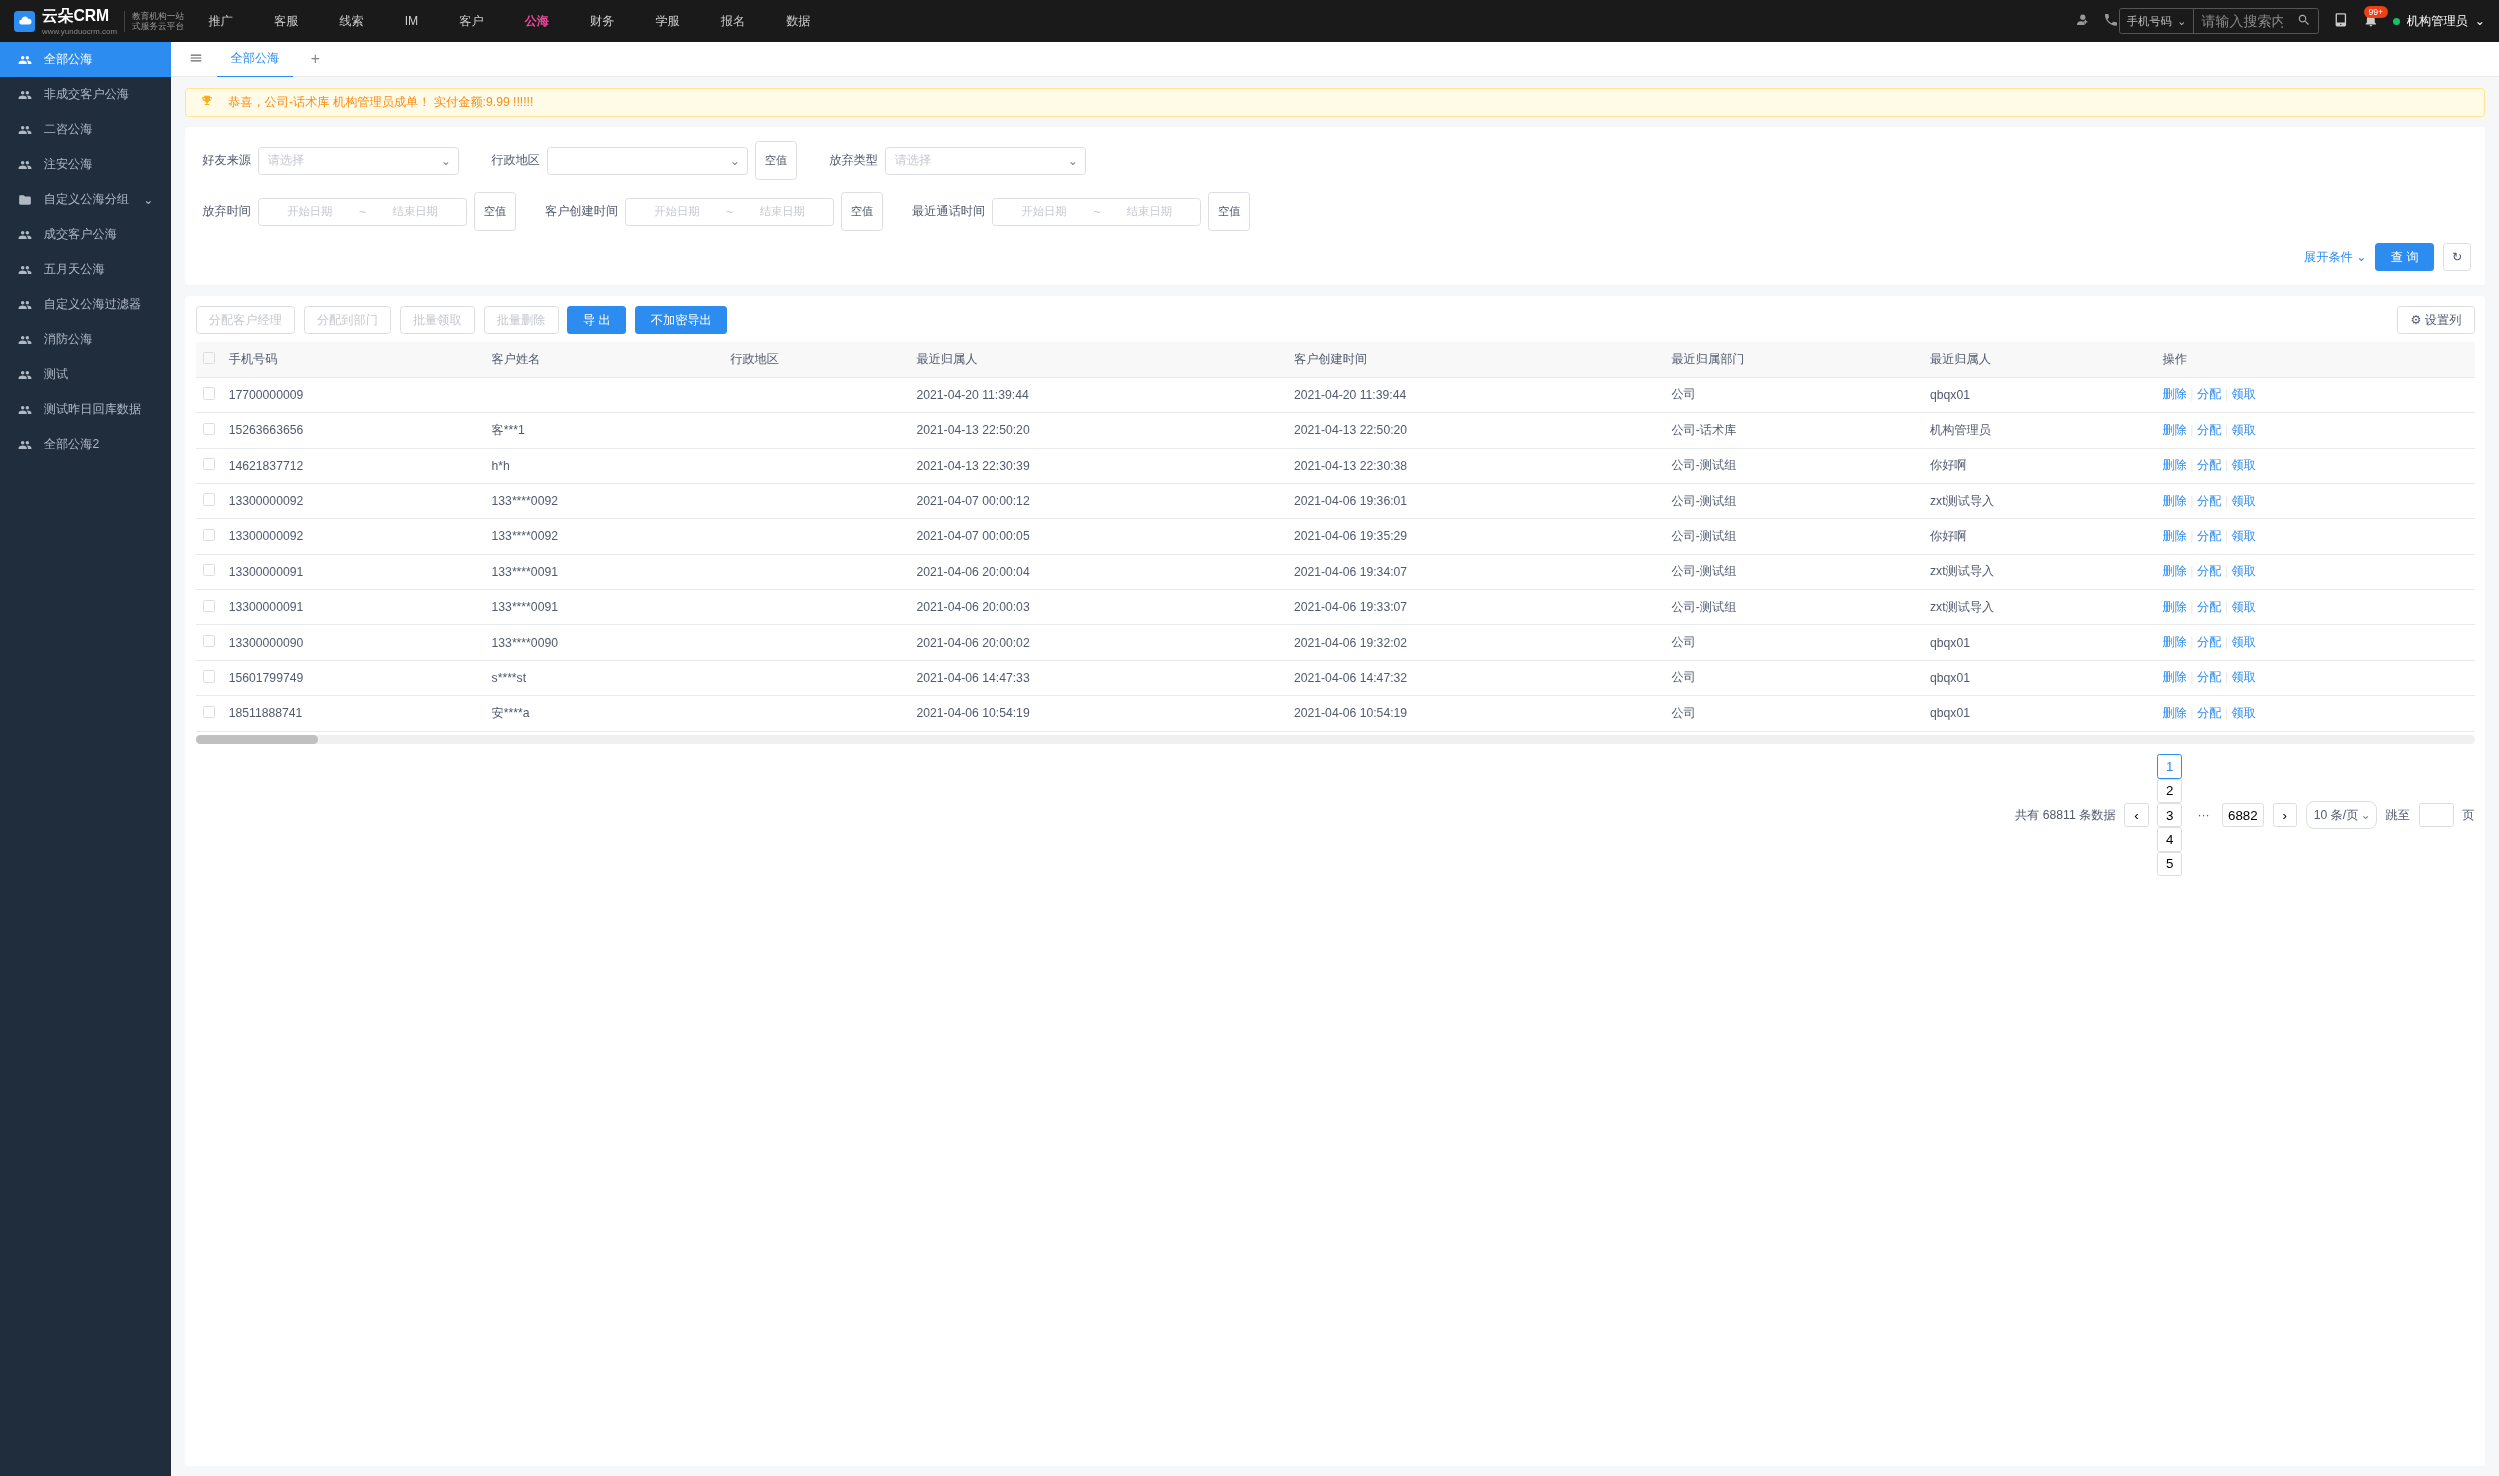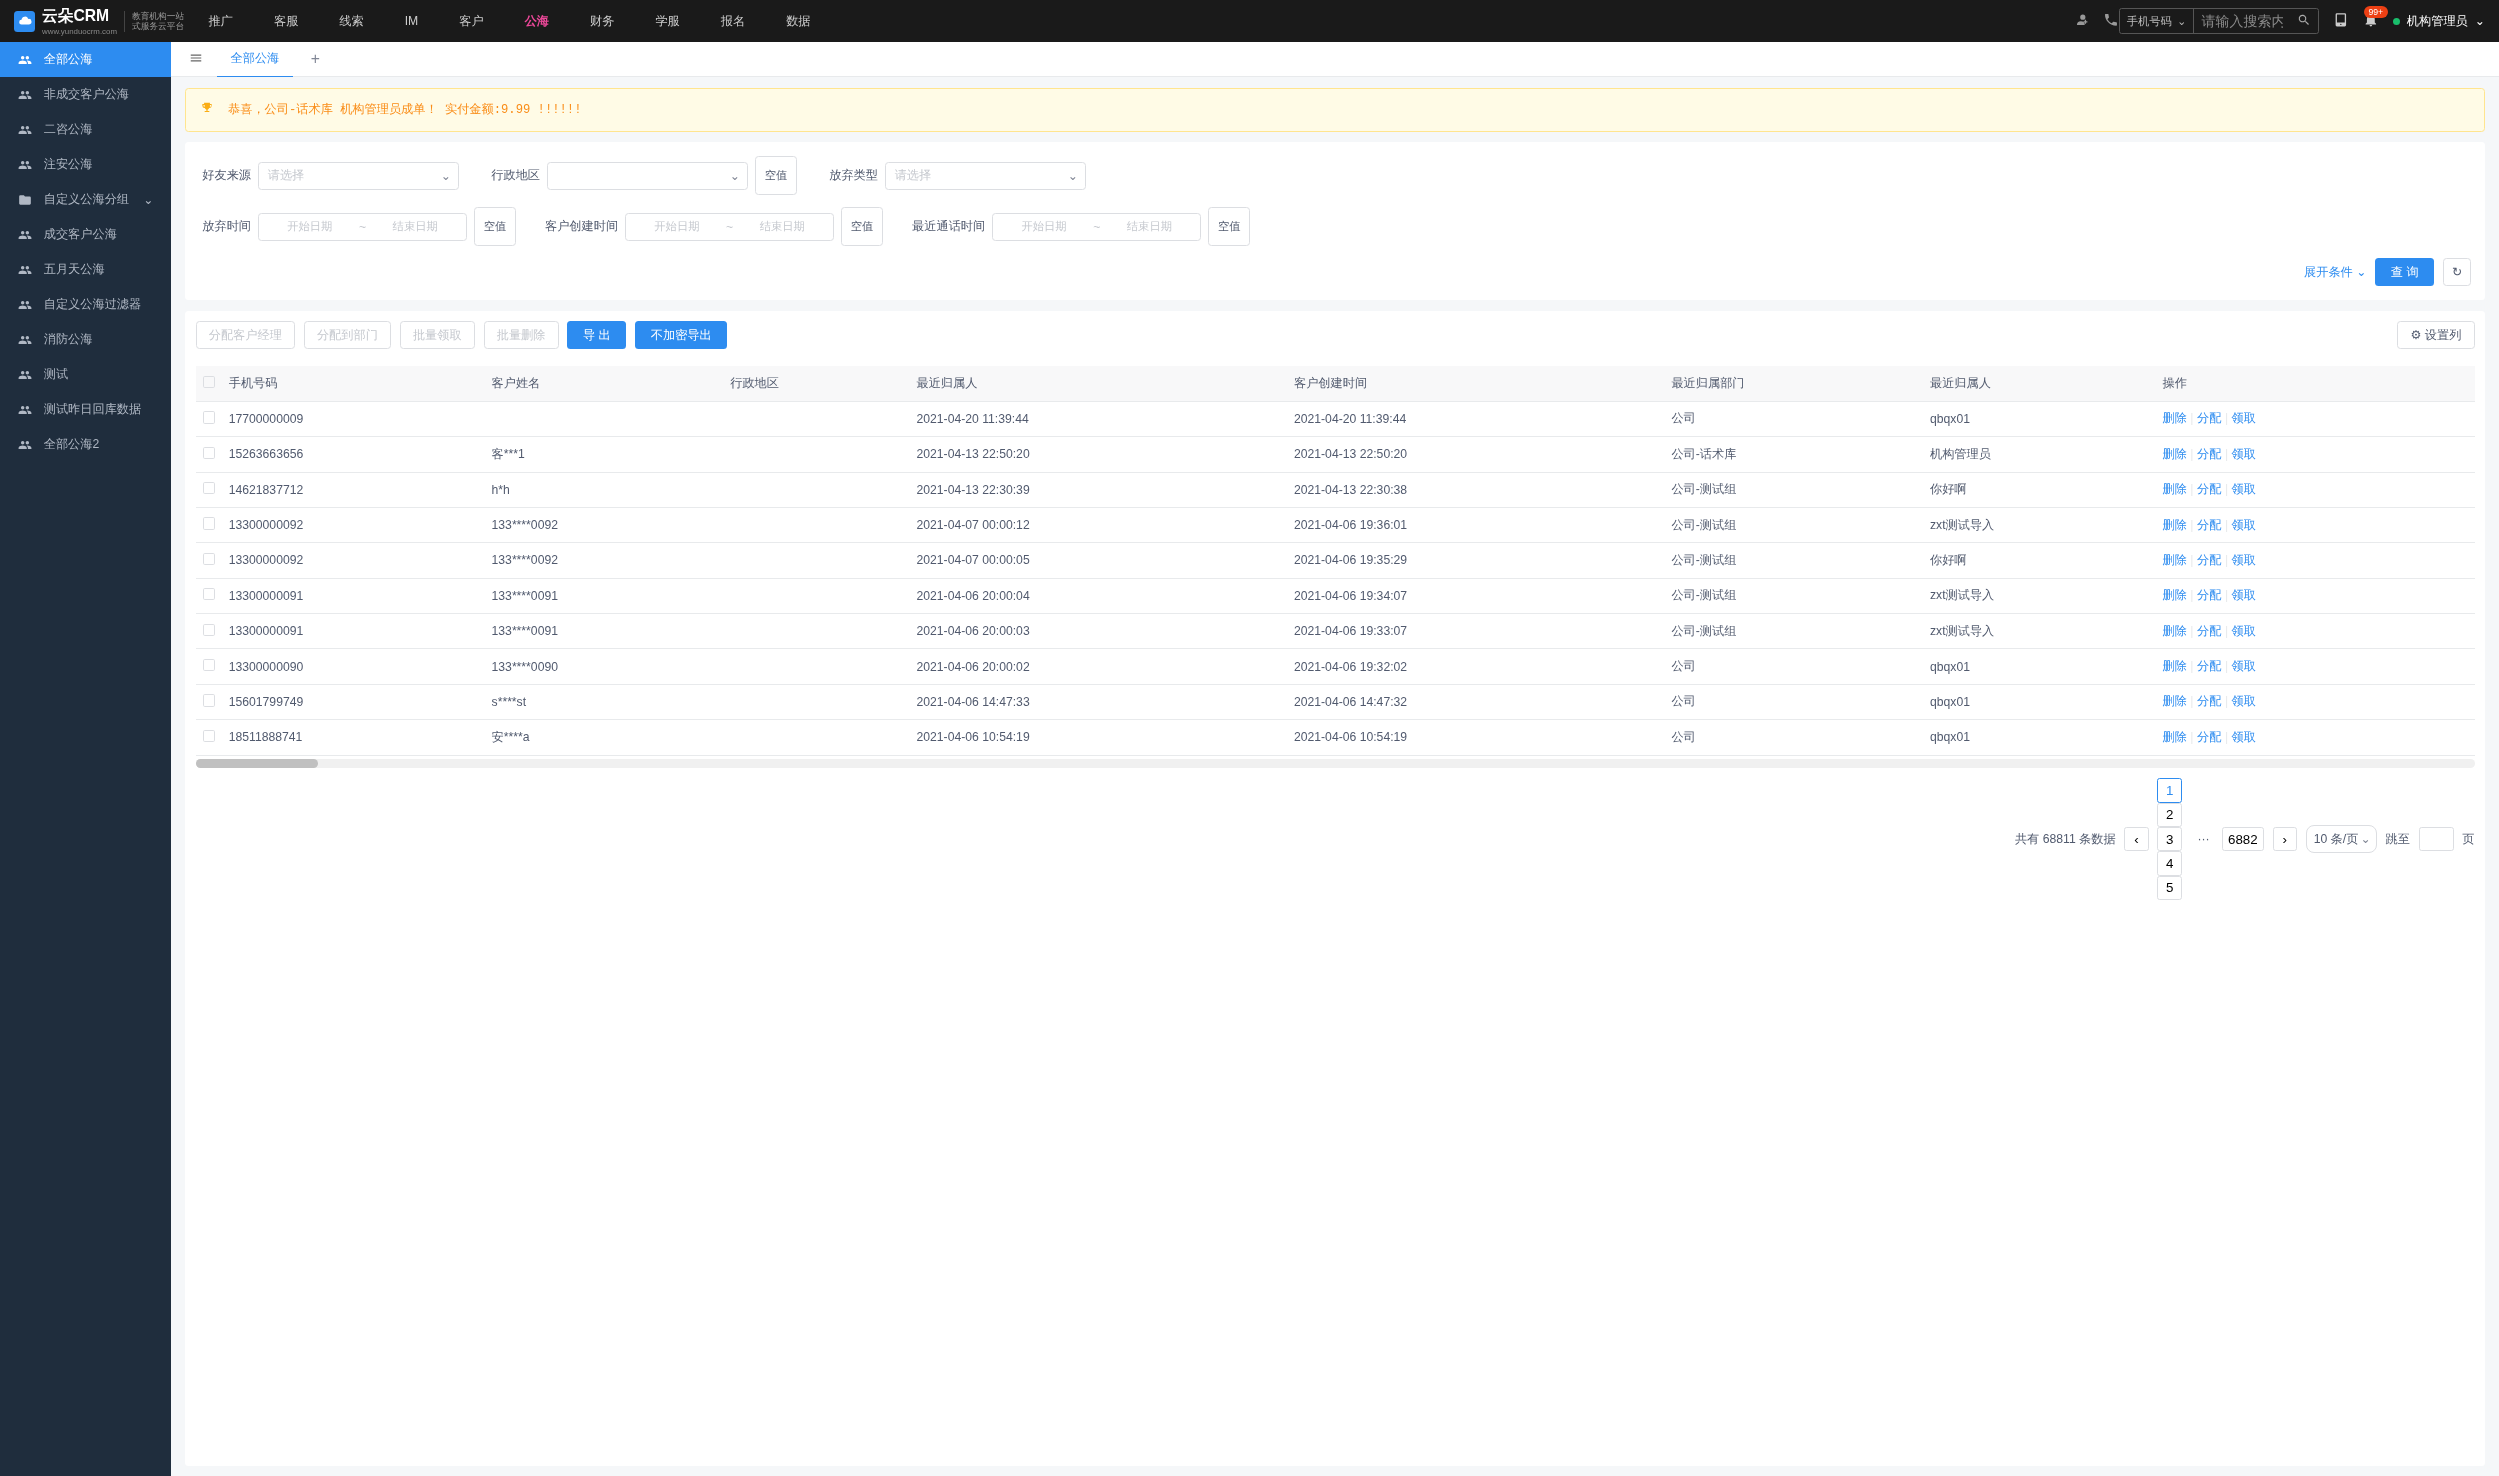--- a/index.html
+++ b/index.html
@@ -38,21 +38,21 @@
 .main { flex: 1; display: flex; flex-direction: column; overflow: hidden; background: #f5f7f9; }
 .tabs-bar { height: 35px; background: #fff; border-bottom: 0.9px solid #e8eaec; display: flex; align-items: center; padding: 0 10.5px; gap: 7px; }
 .tabs-toggle { padding: 3.5px 7px; cursor: pointer; color: #666; }
 .tab { padding: 0 14px; height: 35px; display: flex; align-items: center; cursor: pointer; color: #515a6e; border-bottom: 1.7px solid transparent; }
 .tab.active { color: #2d8cf0; border-bottom-color: #2d8cf0; }
 .tab-add { padding: 0 10.5px; cursor: pointer; color: #808695; font-size: 15.7px; }
 
 .content { flex: 1; padding: 10.5px 14px; overflow: auto; display: flex; flex-direction: column; gap: 10.5px; }
 
 
-.notice { background: #fffbe6; border: 0.9px solid #ffe58f; border-radius: 3.5px; padding: 12px 14px; display: flex; align-items: center; gap: 14px; font-family: Liberation Mono, monospace; }
+.notice { background: #fffbe6; border: 0.9px solid #ffe58f; border-radius: 3.5px; padding: 5px 14px; display: flex; align-items: center; gap: 14px; }
 .notice-icon { color: #faad14; }
 .notice-text { color: #fa8c16; }
 
 
 .filters { background: #fff; padding: 14px; border-radius: 3.5px; }
 .filter-row { display: flex; gap: 29px; flex-wrap: wrap; margin-bottom: 12.2px; }
 .filter-item { display: flex; align-items: center; gap: 7px; }
 .filter-label { color: #515a6e; min-width: 52px; text-align: right; font-size: 12.2px; white-space: nowrap; }
 .filter-select { border: 0.9px solid #dcdee2; border-radius: 3.5px; height: 28px; padding: 0 21px 0 8.7px; min-width: 201px; color: #c5c8ce; cursor: pointer; display: flex; align-items: center; position: relative; }
 .filter-select::after { content: '⌄'; position: absolute; right: 7px; color: #808695; }
@@ -61,21 +61,21 @@
 .filter-empty { border: 0.9px solid #dcdee2; border-radius: 3.5px; height: 39px; padding: 0 8.7px; display: flex; align-items: center; cursor: pointer; font-size: 11.3px; color: #515a6e; }
 .filter-actions { display: flex; justify-content: flex-end; gap: 8.7px; align-items: center; }
 .link-btn { color: #2d8cf0; cursor: pointer; display: flex; align-items: center; gap: 3.5px; }
 .btn-primary { background: #2d8cf0; color: #fff; border: none; border-radius: 3.5px; height: 28px; padding: 0 15.7px; cursor: pointer; font-size: 12.2px; }
 .btn-default { background: #fff; border: 0.9px solid #dcdee2; border-radius: 3.5px; height: 28px; padding: 0 12.2px; cursor: pointer; color: #515a6e; font-size: 12.2px; }
 .btn-default:disabled { color: #c5c8ce; cursor: not-allowed; }
 .btn-icon { width: 28px; padding: 0; display: flex; align-items: center; justify-content: center; }
 
 
 .table-wrap { background: #fff; border-radius: 3.5px; padding: 10.5px; flex: 1; display: flex; flex-direction: column; }
-.toolbar { display: flex; gap: 8.7px; margin-bottom: 17px; }
+.toolbar { display: flex; gap: 8.7px; margin-bottom: 8px; }
 .toolbar-right { margin-left: auto; display: flex; gap: 8.7px; }
 
 .table { width: 100%; border-collapse: collapse; }
 .table th, .table td { text-align: left; padding: 8.7px 7px; border-bottom: 0.9px solid #e8eaec; font-size: 12.2px; white-space: nowrap; }
 .table th { background: #f8f8f9; color: #515a6e; font-weight: normal; }
 .table td { color: #515a6e; }
 .checkbox { width: 12.2px; height: 12.2px; border: 0.9px solid #dcdee2; border-radius: 1.7px; display: inline-block; cursor: pointer; }
 .actions-col { color: #2d8cf0; }
 .actions-col a { color: #2d8cf0; cursor: pointer; text-decoration: none; }
 .actions-col .sep { color: #e8eaec; margin: 0 3.5px; }

